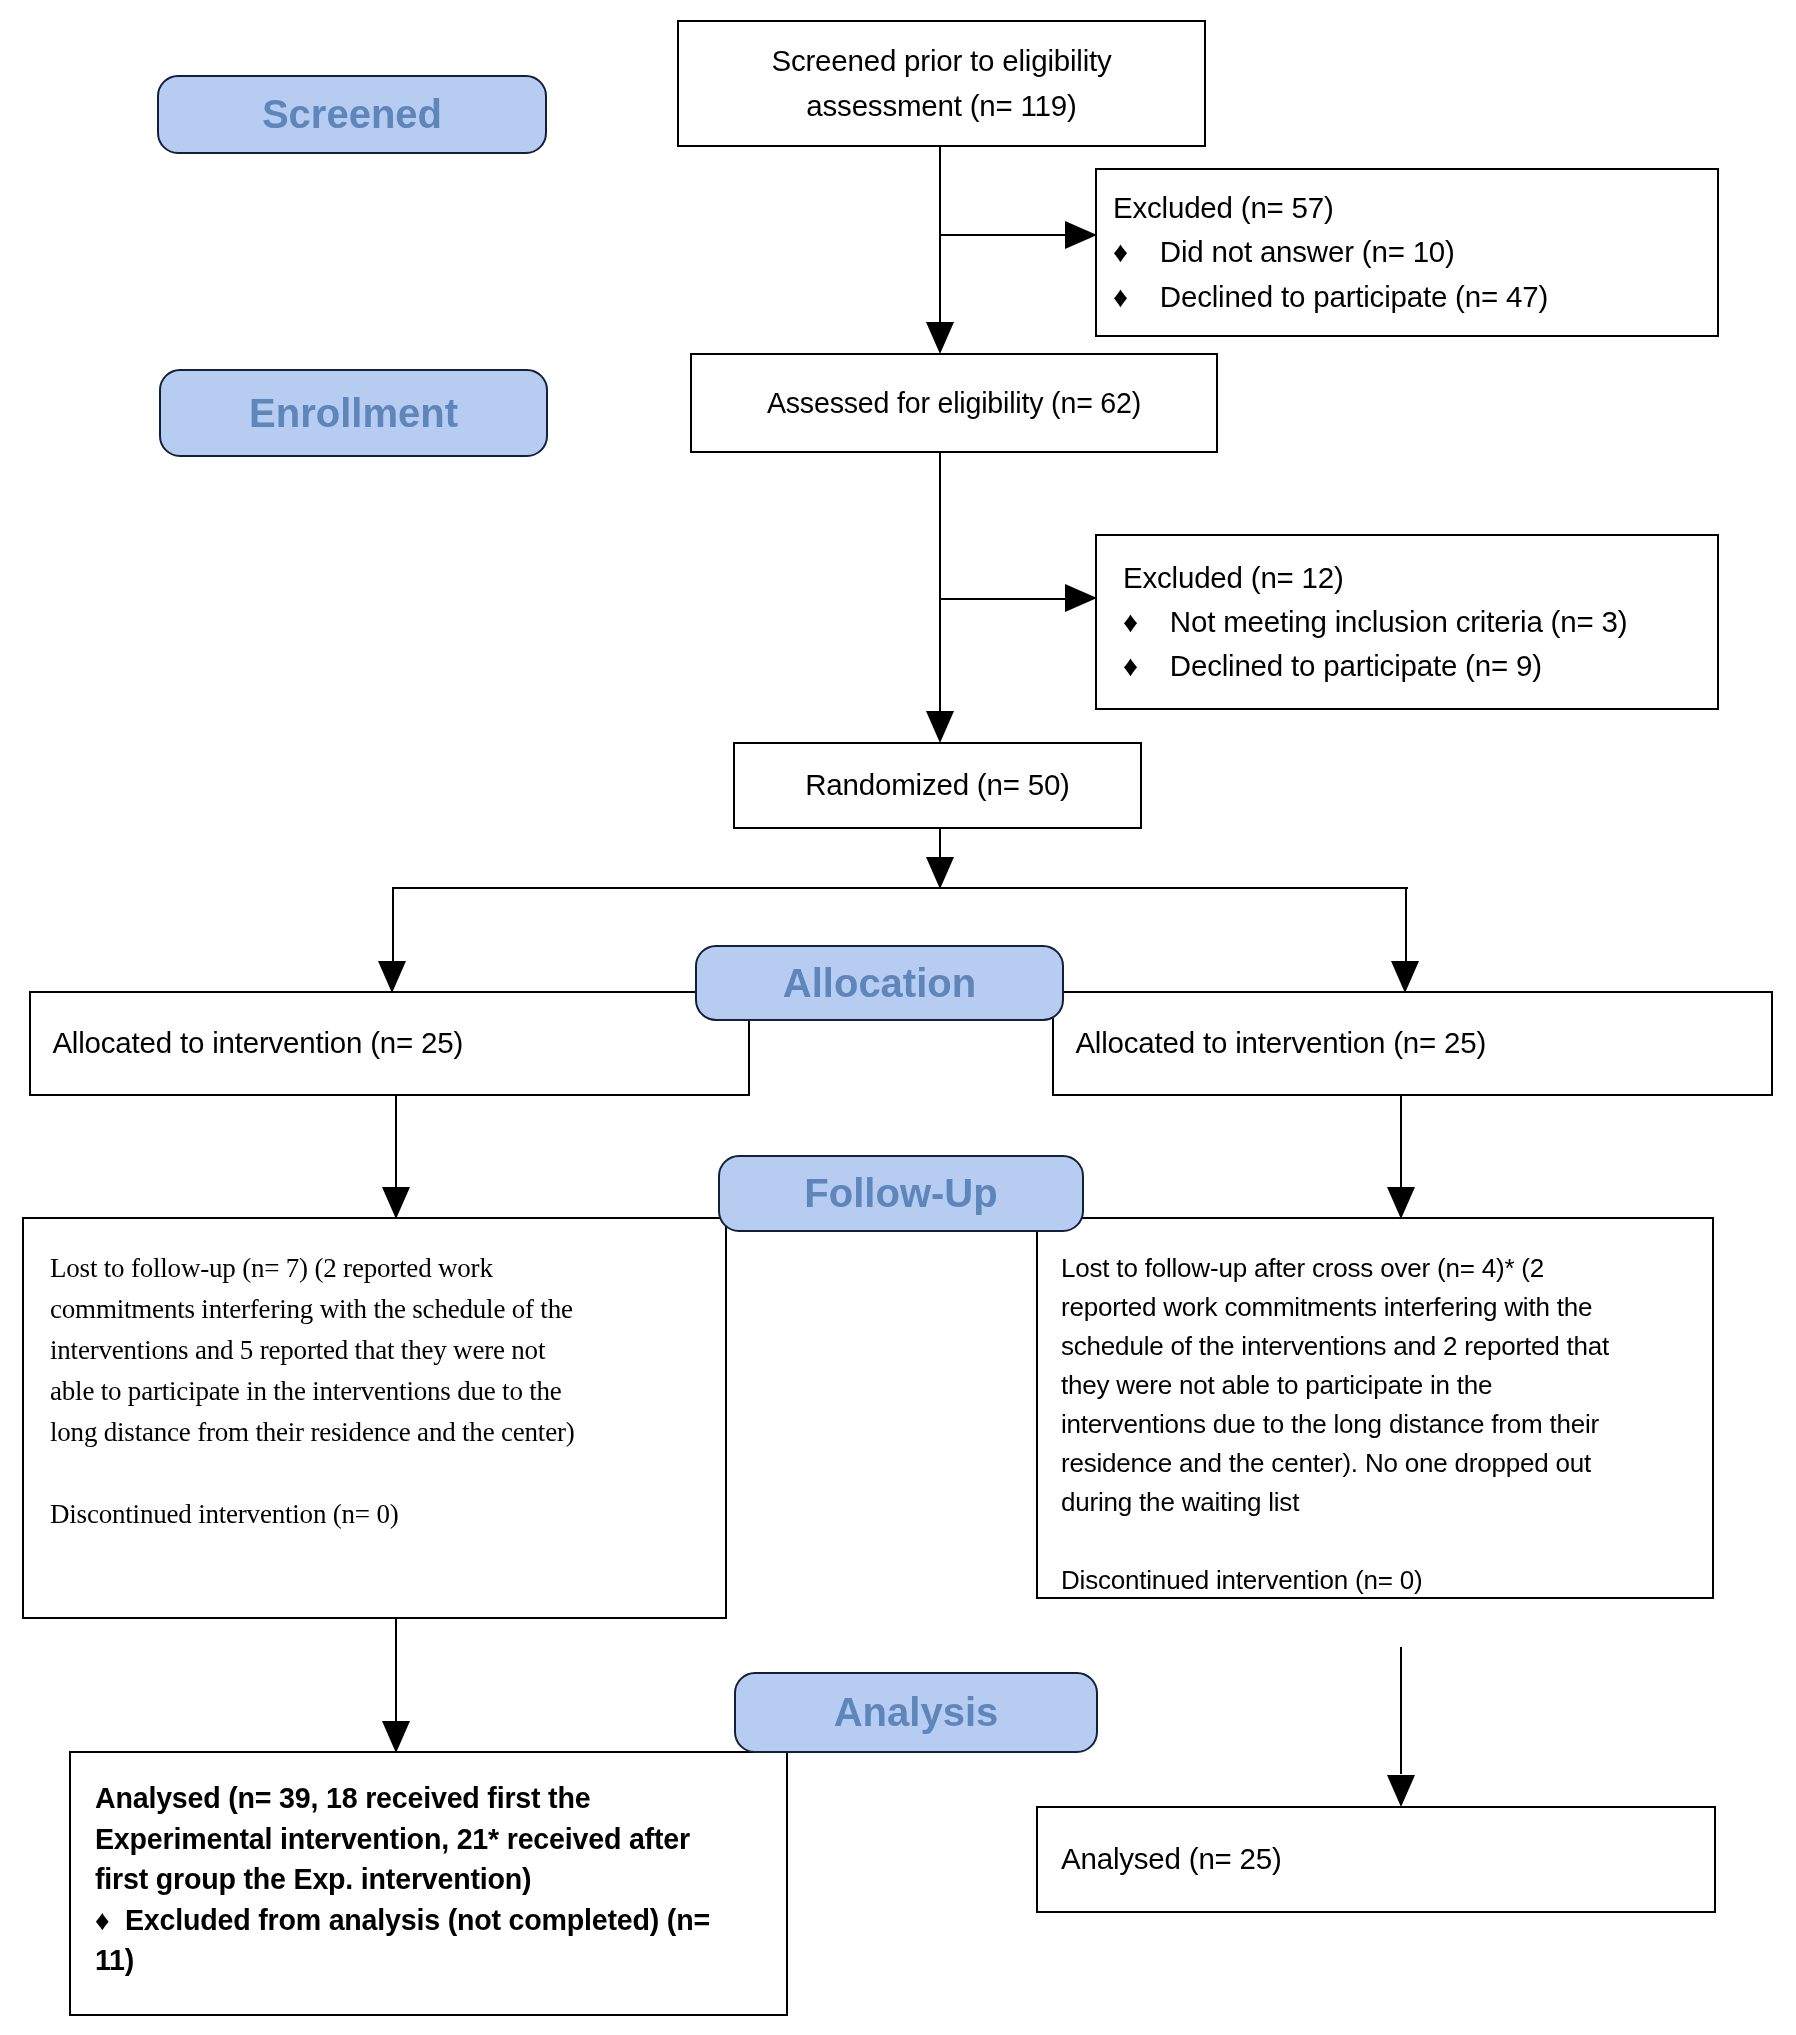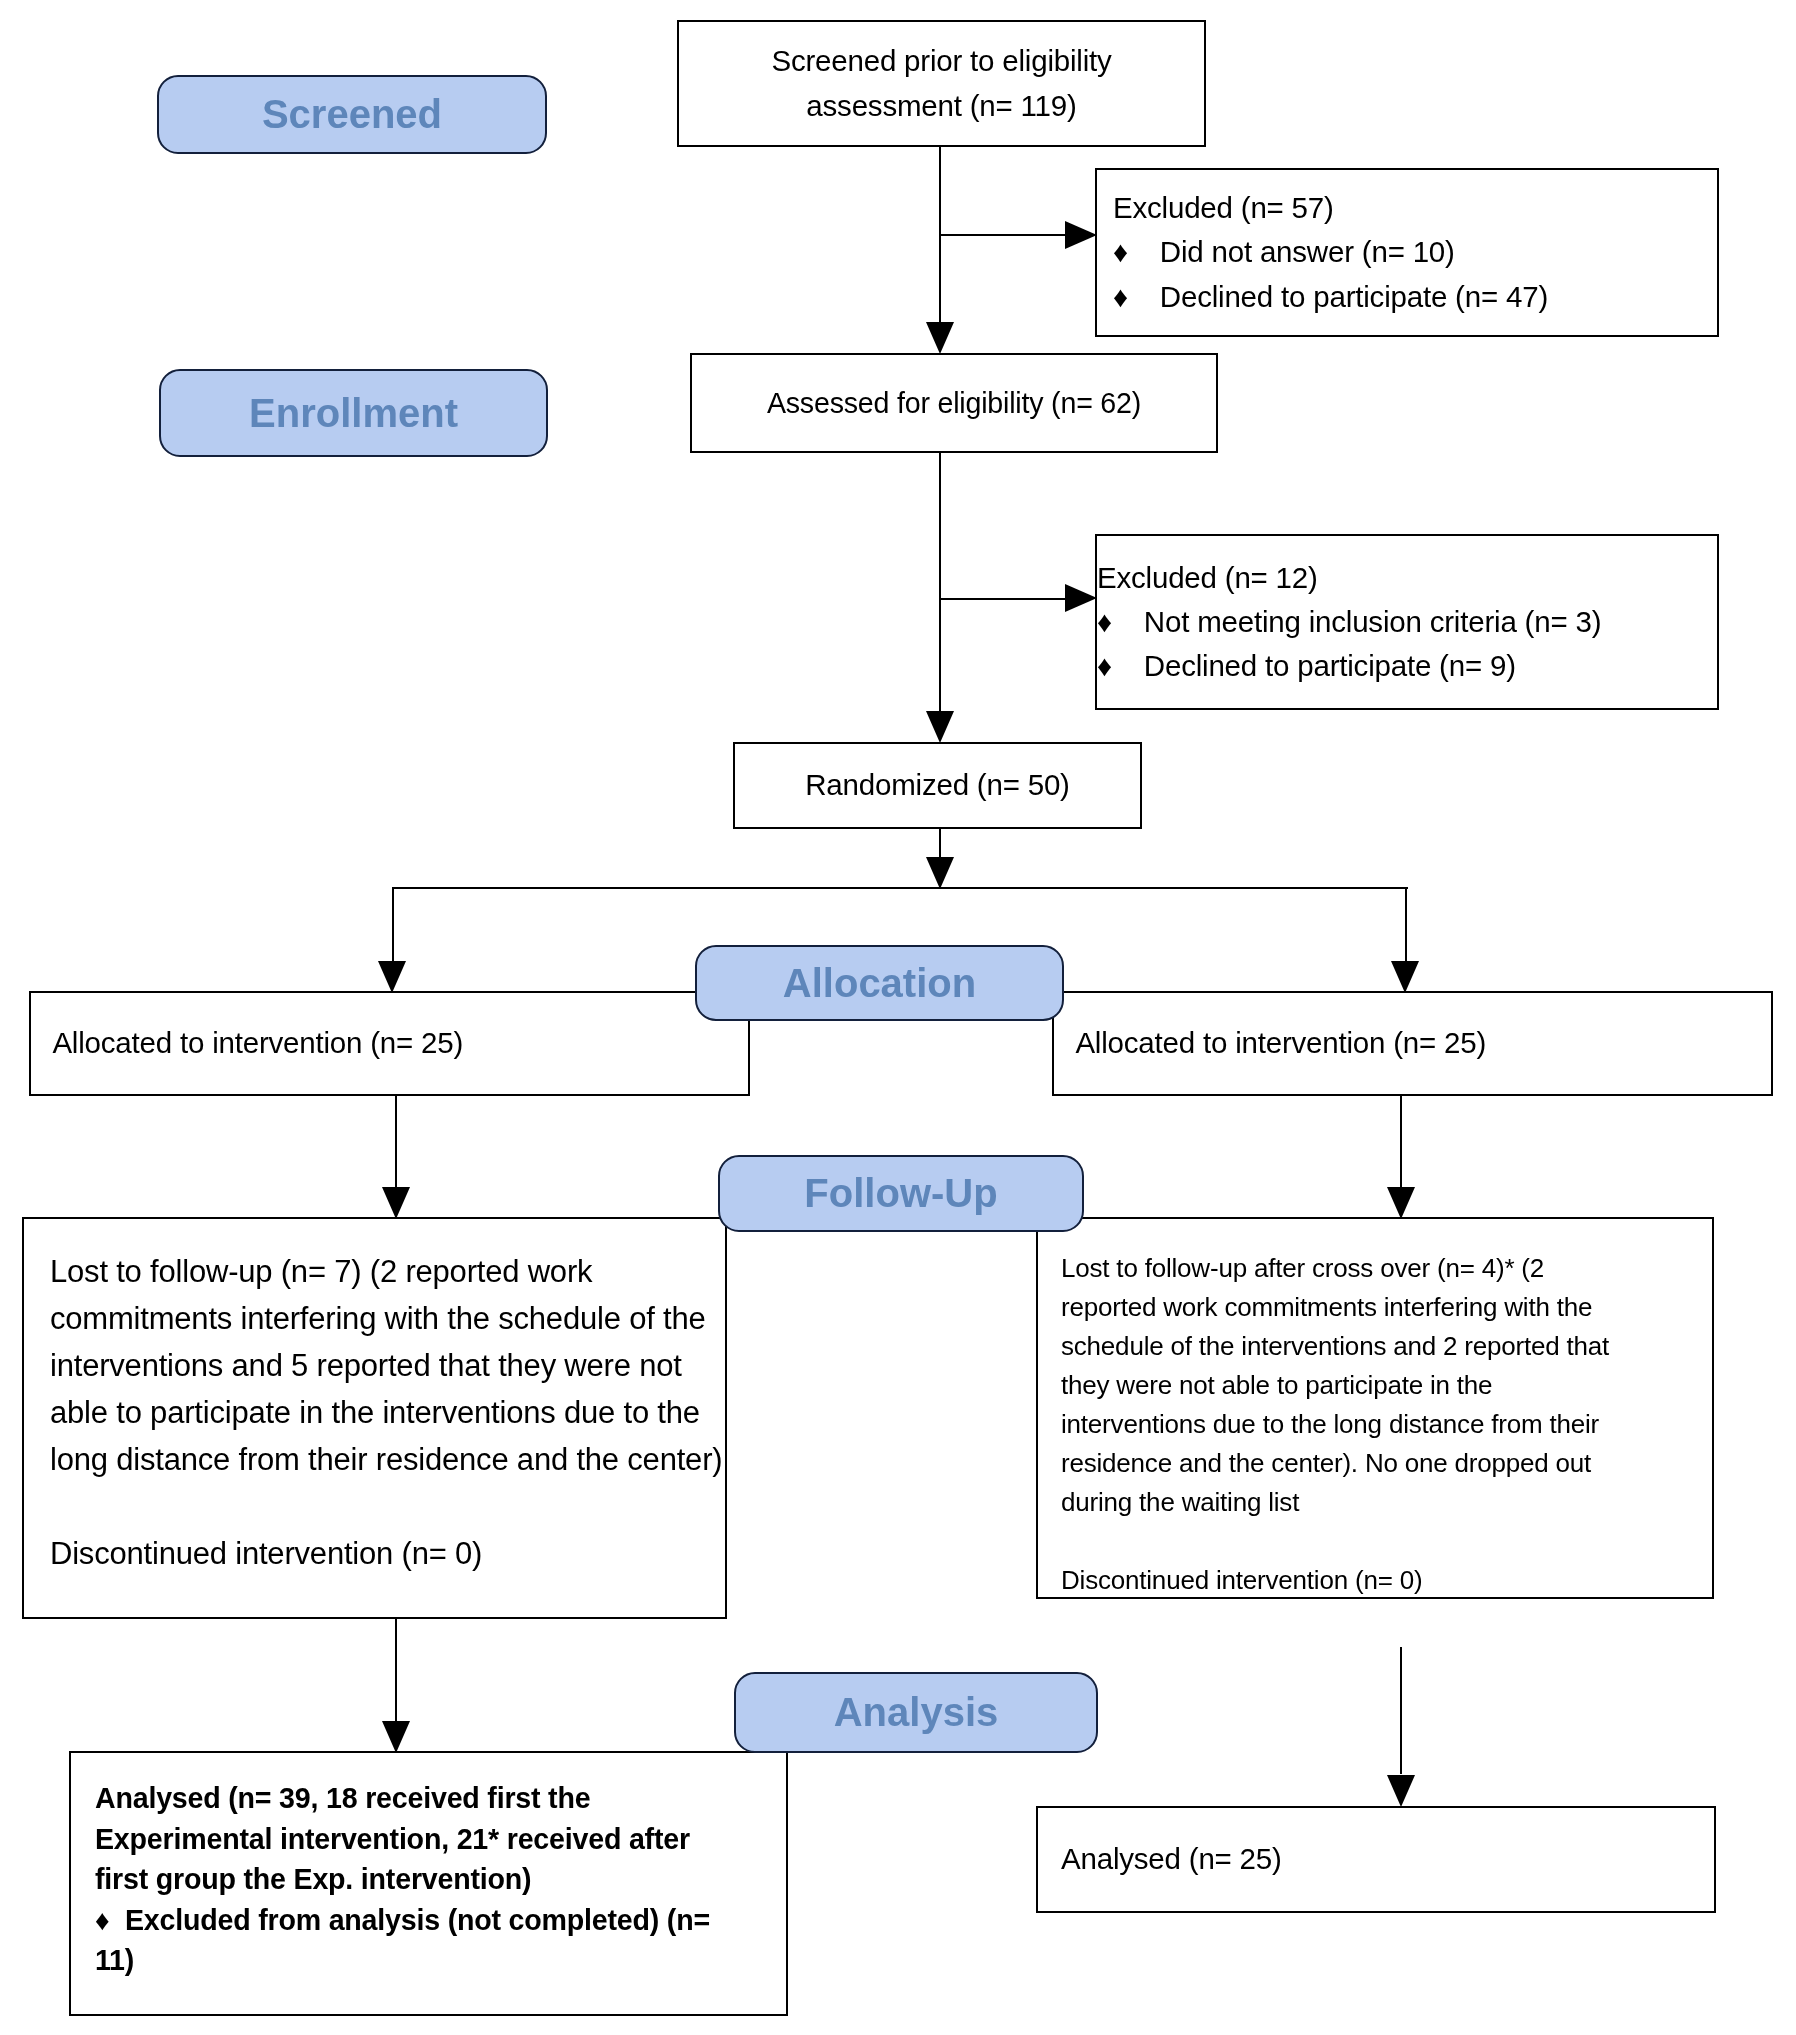--- a/index.html
+++ b/index.html
@@ -28,21 +28,21 @@
     white-space:pre;
     font-size:29.5px;
     line-height:1.5;
     display:flex;
     flex-direction:column;
     z-index:2;
     letter-spacing:-0.2px;
   }
   .box--center{align-items:center;justify-content:center;text-align:center;}
   .box--vcenter{justify-content:center;}
-  .box--dense{font-size:31px;line-height:1.52;}
+  .box--dense{font-size:27px;line-height:1.52;font-family:Liberation Serif, serif;}
   .box--dense-r{font-size:26px;line-height:1.5;}
   .box--tight{font-size:28.6px;line-height:1.42;font-weight:bold;}
   .stage{
     position:absolute;
     box-sizing:border-box;
     background:var(--stage-fill);
     border:2.4px solid var(--stage-border);
     border-radius:21px;
     color:var(--stage-text);
     font-size:40px;
@@ -77,21 +77,21 @@
 
   <div class="box box--center" style="left:677px;top:20px;width:529px;height:127px">Screened prior to eligibility
 assessment (n= 119)</div>
 
   <div class="box box--vcenter" style="left:1095px;top:168px;width:624px;height:169px;padding-left:16px">Excluded (n= 57)
 ♦    Did not answer (n= 10)
 ♦    Declined to participate (n= 47)</div>
 
   <div class="box box--center" style="left:690px;top:353px;width:528px;height:100px;font-size:28.6px">Assessed for eligibility (n= 62)</div>
 
-  <div class="box box--vcenter" style="left:1095px;top:534px;width:624px;height:176px;">Excluded (n= 12)
+  <div class="box box--vcenter" style="left:1095px;top:534px;width:624px;height:176px;padding-left:26px">Excluded (n= 12)
 ♦    Not meeting inclusion criteria (n= 3)
 ♦    Declined to participate (n= 9)</div>
 
   <div class="box box--center" style="left:733px;top:742px;width:409px;height:87px">Randomized (n= 50)</div>
 
   <div class="box box--vcenter" style="left:29px;top:991px;width:721px;height:105px;padding-left:21.4px">Allocated to intervention (n= 25)</div>
 
   <div class="box box--vcenter" style="left:1052px;top:991px;width:721px;height:105px;padding-left:21.4px">Allocated to intervention (n= 25)</div>
 
   <div class="box box--dense" style="left:22px;top:1217px;width:705px;height:402px;padding:28.6px 19px 0 26px">Lost to follow-up (n= 7) (2 reported work

